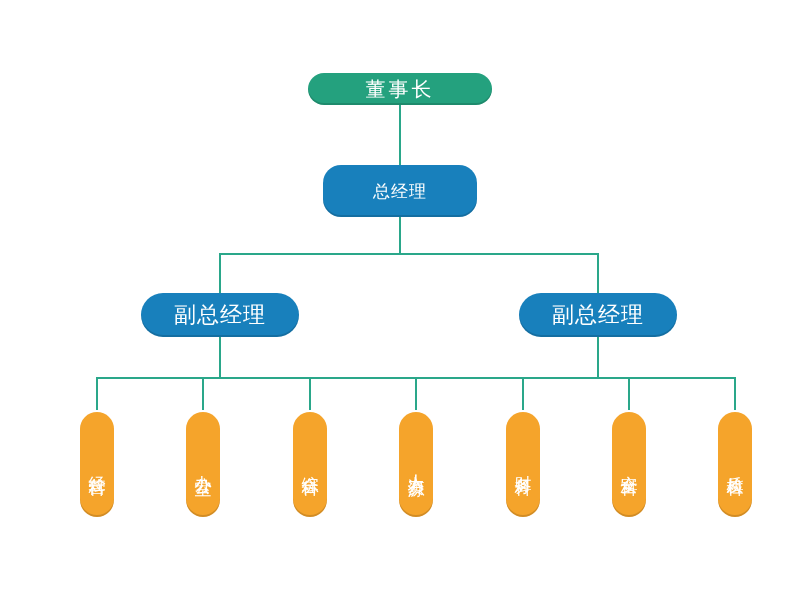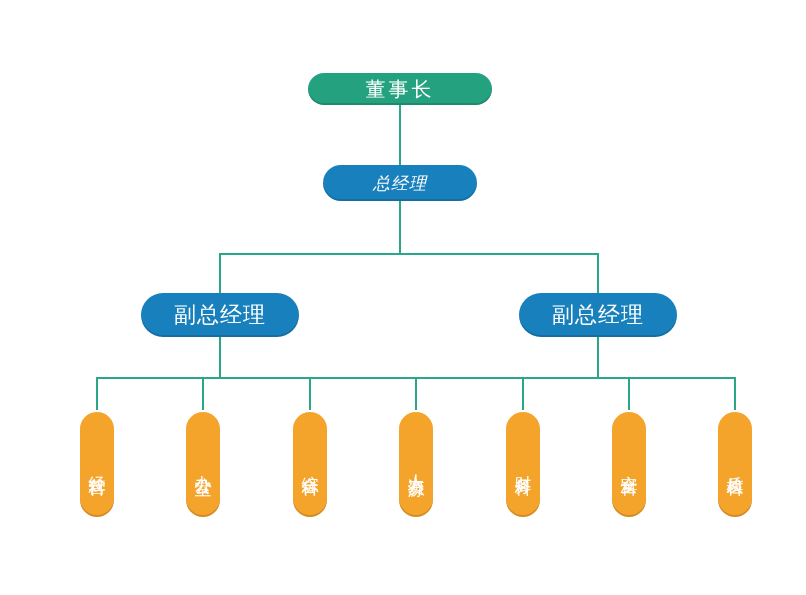--- a/index.html
+++ b/index.html
@@ -26,26 +26,25 @@
     white-space: nowrap;
   }
   .chairman {
     left: 308px; top: 73px; width: 184px; height: 32px;
     border-radius: 16px;
     background: var(--chairman-fill, #24a17e);
     font-size: 20px;
     letter-spacing: 3px;
   }
   .gm {
-    left: 323px; top: 165px; width: 154px; height: 36px;
+    left: 323px; top: 165px; width: 154px; height: 52px;
     border-radius: 18px;
     background: var(--manager-fill, #1880bc);
     font-size: 17px;
     letter-spacing: 1px;
-    font-style: italic;
   }
   .deputy {
     top: 293px; width: 158px; height: 44px;
     border-radius: 22px;
     background: var(--manager-fill, #1880bc);
     font-size: 22px;
     letter-spacing: 1px;
   }
   .deputy.left  { left: 141px; }
   .deputy.right { left: 519px; }

